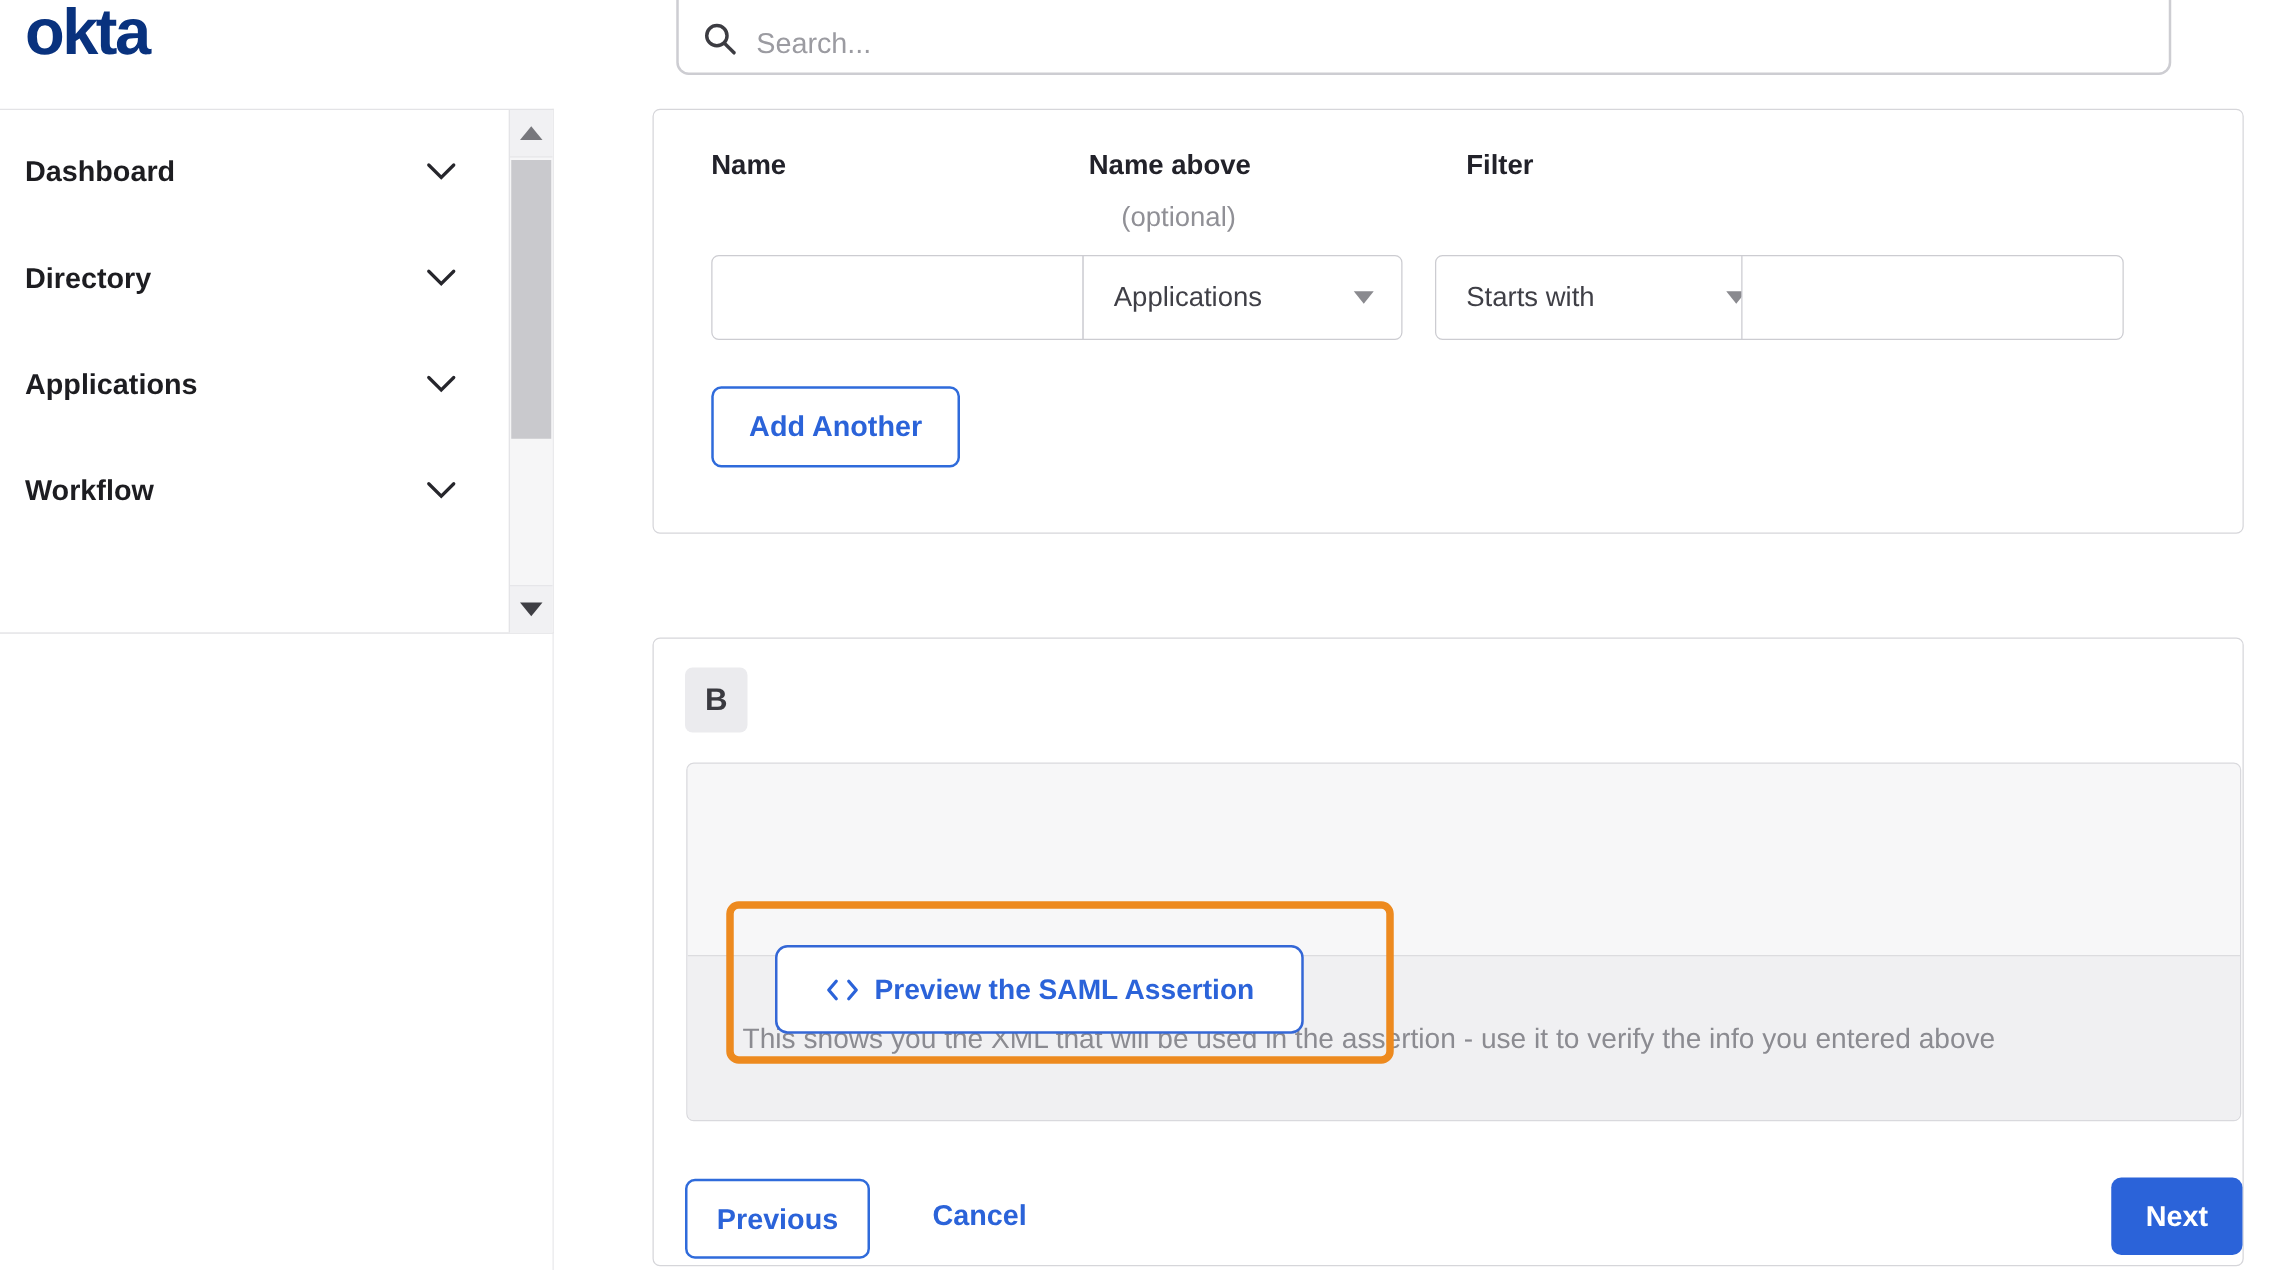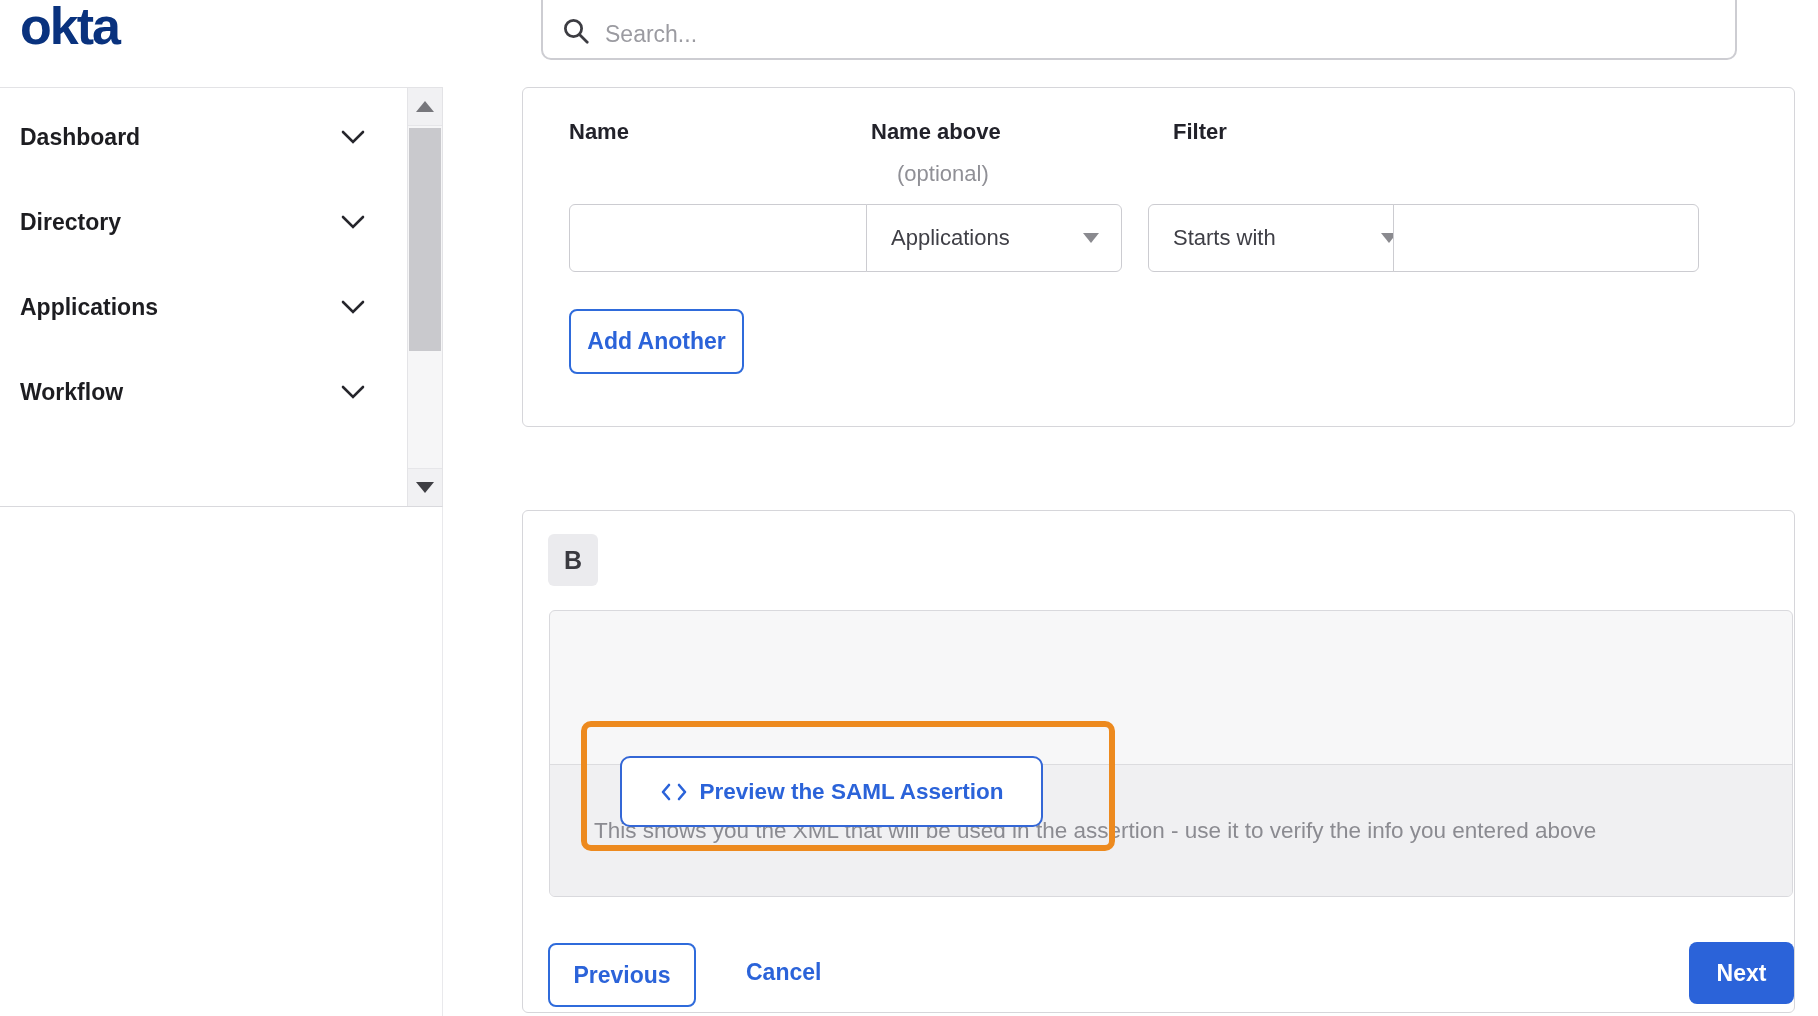--- a/index.html
+++ b/index.html
@@ -53,21 +53,21 @@
   .ctl { position:absolute; top:116px; height:68px; background:#fff; border:1px solid #ccccd1; }
   .txt-input { outline:none; font-family:inherit; font-size:21px; color:#3c3c42; padding:0 16px; }
   .ctl.r-left { border-radius:6px 0 0 6px; }
   .ctl.r-right { border-radius:0 6px 6px 0; }
   .select-like { display:flex; align-items:center; justify-content:space-between;
           padding:0 22px 0 24px; cursor:pointer; }
   .select-like .val { font-size:22px; color:#3f3f46; }
   .caret { width:0; height:0; border-left:8px solid transparent; border-right:8px solid transparent;
           border-top:10px solid #8a8a8f; }
 
-  .add-another-btn { position:absolute; left:46px; top:221px; width:175px; height:65px;
+  .add-another-btn { position:absolute; left:46px; top:221px; width:199px; height:65px;
           background:#fff; border:2px solid #2f6bdb; border-radius:8px; color:#2b63d9;
           font-size:23px; font-weight:700; font-family:inherit; cursor:pointer; }
 
   
   .step-badge { position:absolute; left:25px; top:23px; width:50px; height:52px;
           background:#ebebee; border-radius:6px; color:#3a3a40; font-size:25px; font-weight:700;
           display:flex; align-items:center; justify-content:center; }
   .section-heading { position:absolute; left:106px; top:34px; font-size:22.5px; font-weight:700;
           color:#22222a; }
   .preview-box { position:absolute; left:26px; top:99px; width:1244px; height:287px;

